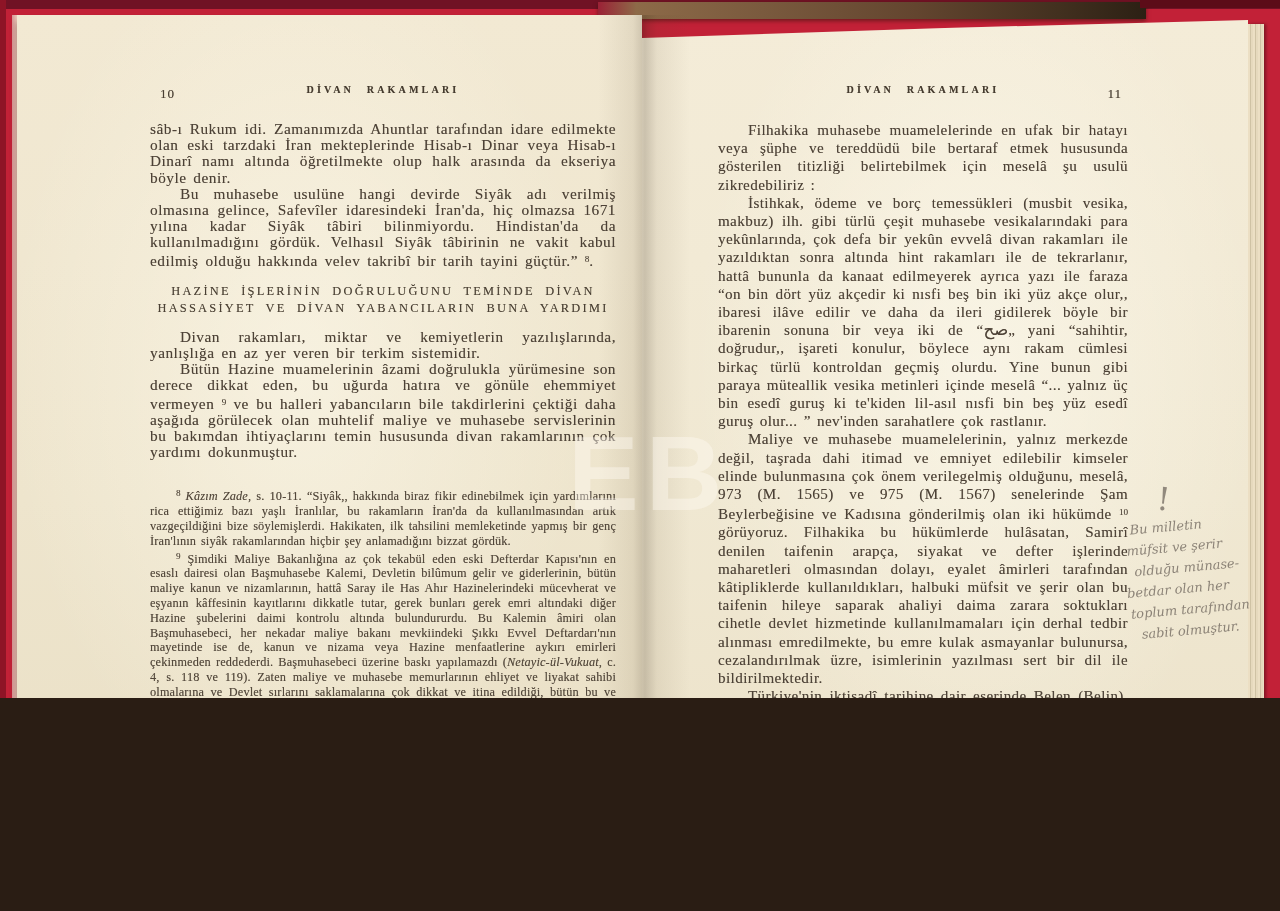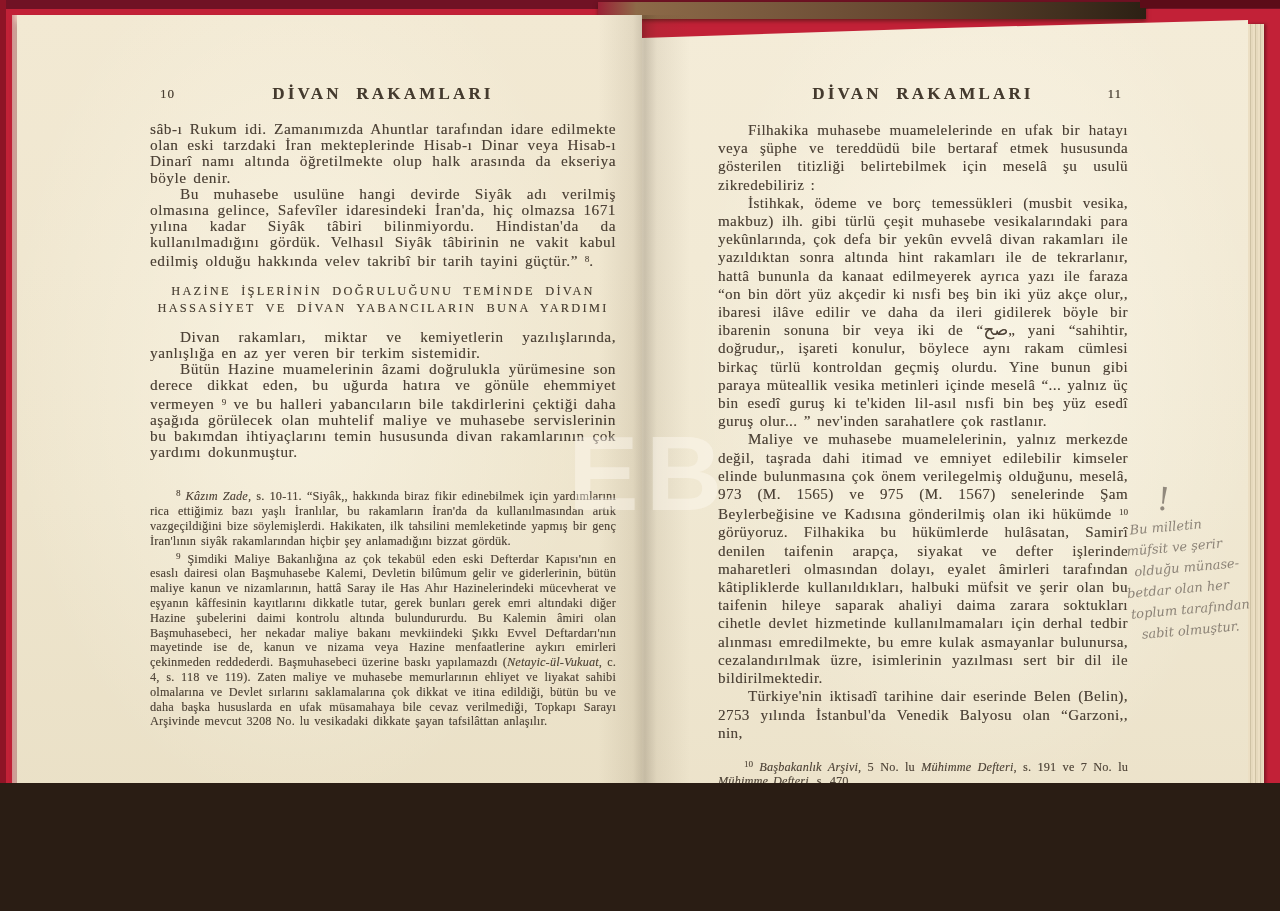--- a/index.html
+++ b/index.html
@@ -1,17 +1,17 @@
 <!DOCTYPE html>
 <html><head>
 <meta charset="utf-8">
 <style>
   html,body{margin:0;padding:0;}
   body{width:1280px;height:911px;overflow:hidden;background:#2a1d14;}
-  .book{position:relative;width:1280px;height:783px;background:#c22137;overflow:hidden;
+  .book{position:relative;width:1280px;height:698px;background:#c22137;overflow:hidden;
         font-family:"Liberation Serif","DejaVu Serif",serif;}
   
   .top-strip{position:absolute;left:0;top:0;width:1280px;height:9px;background:#701224;}
   .spine-band{position:absolute;left:598px;top:2px;width:548px;height:17px;
       background:linear-gradient(90deg,#9b2136 0%,#8d6a48 7%,#7a5a3e 30%,#63452f 58%,#42301f 84%,#2c2014 100%);
       box-shadow:0 2px 4px rgba(40,20,10,.55);}
   .bottom-dark{position:absolute;left:0;top:904px;width:1280px;height:7px;background:#4e0a14;}
   .bottom-mid{position:absolute;left:0;top:896px;width:1280px;height:8px;background:#a71a2e;}
   .left-cover-edge{position:absolute;left:0;top:0;width:6px;height:911px;background:#8e1426;}
   .page-left-pink-edge{position:absolute;left:12px;top:15px;width:6px;height:880px;
@@ -39,21 +39,21 @@
 
   
   .content{position:absolute;z-index:5;color:#4c4136;
       text-shadow:0.2px 0.2px 0.3px rgba(80,70,55,.45);}
   .content-left{left:133px;top:69px;width:466px;}
   .content-right{left:76px;top:64px;width:410px;}
   .pghead{position:relative;height:20px;}
   .pagenum{position:absolute;top:2px;font-size:13px;letter-spacing:1px;color:#483e32;}
   .pagenum.pn-left{left:10px;}
   .pagenum.pn-right{right:6px;}
-  .running-title{text-align:center;font-size:17px;font-weight:700;letter-spacing:3.2px;
+  .running-title{text-align:center;font-size:10px;font-weight:700;letter-spacing:3.2px;
       word-spacing:7px;color:#443a2e;}
   .bodytext{margin-top:17px;text-align:justify;}
   .bodytext-left{font-size:15.2px;line-height:16.2px;letter-spacing:0.55px;word-spacing:2.5px;}
   .bodytext-right{font-size:15px;line-height:18.2px;letter-spacing:0.45px;word-spacing:2px;}
   .bodytext p{margin:0;text-indent:30px;}
   .bodytext p.noindent{text-indent:0;}
   .sect-head{text-align:center;font-size:12.3px;line-height:17.5px;letter-spacing:2.3px;
       word-spacing:5px;color:#4a4034;margin:14px 0 11px;}
   .sect-head-right{margin:13px 0 9px;word-spacing:8px;}
   .footnotes{margin-top:26px;text-align:justify;font-size:12.2px;line-height:14.8px;

